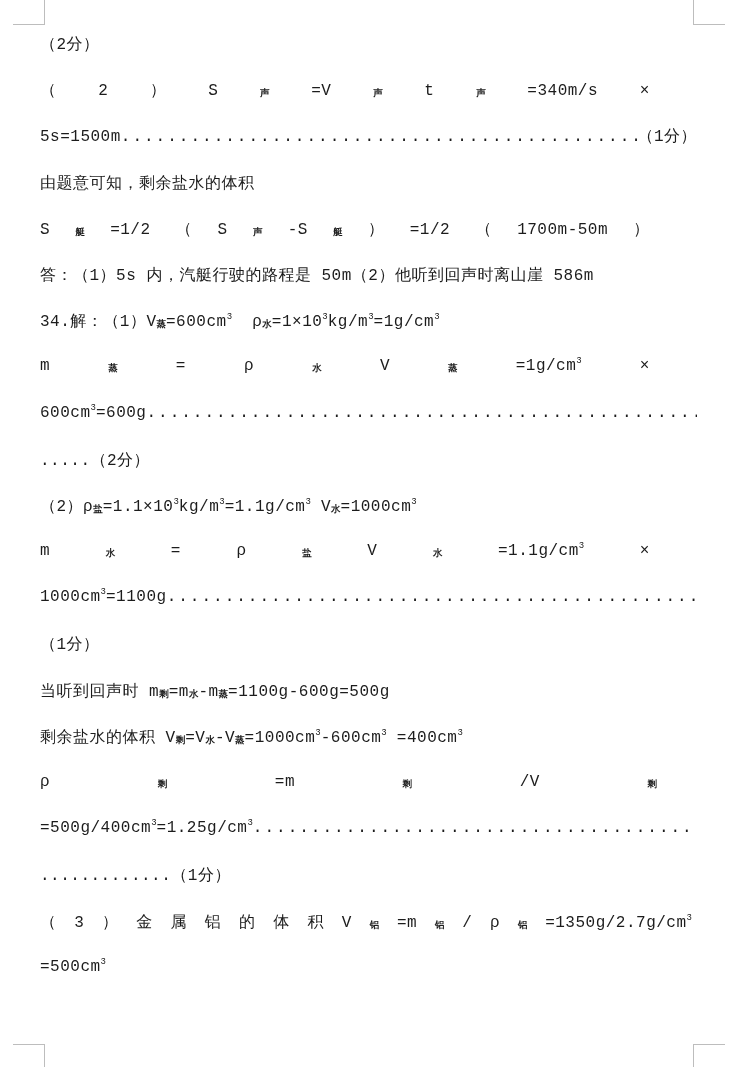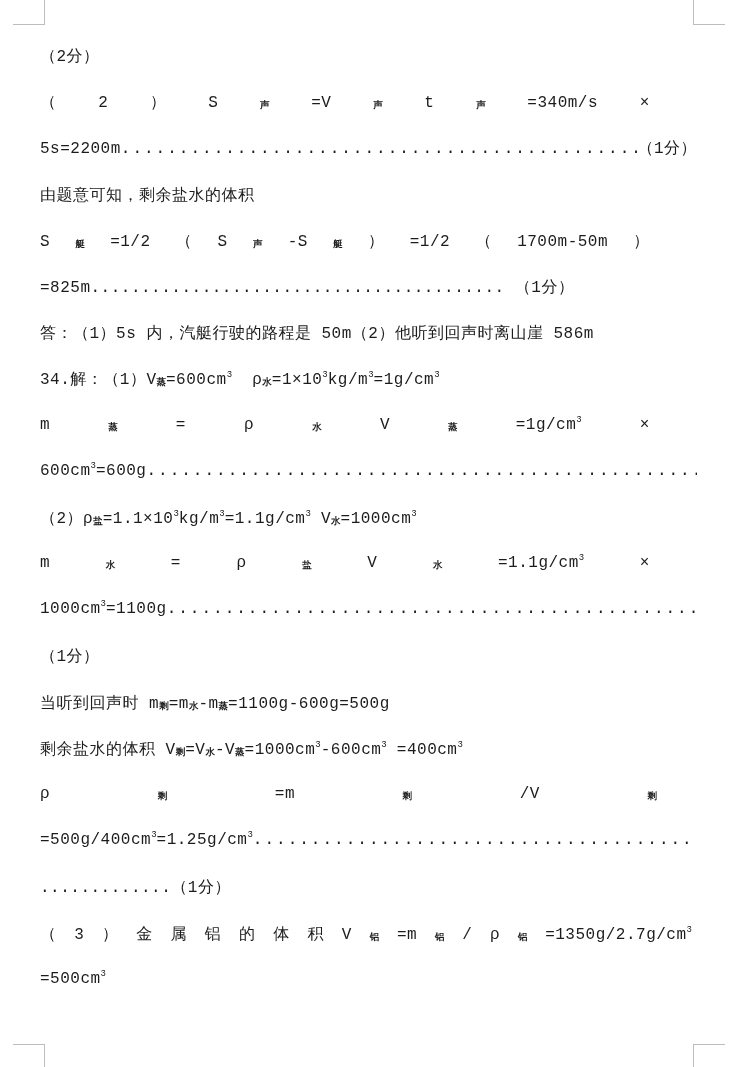--- a/index.html
+++ b/index.html
@@ -8,21 +8,21 @@
     font-family:"Liberation Mono","DejaVu Sans Mono",monospace;
     color:#1c1c1c;
   }
   .page{position:relative;width:737px;height:1067px;background:#ffffff;}
   
   .crop{position:absolute;width:31px;height:24px;}
   .crop.tl{left:13px;top:0;border-right:1px solid #bdbdbd;border-bottom:1px solid #bdbdbd;}
   .crop.tr{left:693px;top:0;border-left:1px solid #bdbdbd;border-bottom:1px solid #bdbdbd;}
   .crop.bl{left:13px;top:1044px;border-right:1px solid #bdbdbd;border-top:1px solid #bdbdbd;}
   .crop.br{left:693px;top:1044px;border-left:1px solid #bdbdbd;border-top:1px solid #bdbdbd;}
-  .content{position:absolute;left:40px;top:36px;width:657px;}
+  .content{position:absolute;left:40px;top:24px;width:657px;}
   .line{
     display:flex;align-items:baseline;white-space:pre;
     height:46.2px;box-sizing:border-box;padding-top:10px;
     font-size:16px;letter-spacing:0.5px;overflow:hidden;
   }
   .line.spread{justify-content:space-between;}
   .tok{display:inline;}
   .sub{font-size:9.5px;font-weight:bold;position:relative;top:1px;letter-spacing:0;}
   .sup{font-size:9px;position:relative;top:-7px;letter-spacing:0;}
   .fill{flex:1 1 0;overflow:hidden;letter-spacing:2px;}
@@ -31,28 +31,28 @@
 <body>
 
 <div class="page">
   <div class="crop tl"></div>
   <div class="crop tr"></div>
   <div class="crop bl"></div>
   <div class="crop br"></div>
   <div class="content" id="doc-lines">
       <div class="line"><span class="tok"><span>（2分）</span></span></div>
       <div class="line spread" style="width: 610px;"><span class="tok"><span>（</span></span><span class="tok"><span>2</span></span><span class="tok"><span>）</span></span><span class="tok"><span>S</span></span><span class="tok"><span class="sub">声</span></span><span class="tok"><span>=V</span></span><span class="tok"><span class="sub">声</span></span><span class="tok"><span>t</span></span><span class="tok"><span class="sub">声</span></span><span class="tok"><span>=340m/s</span></span><span class="tok"><span>×</span></span></div>
-      <div class="line"><span class="tok"><span>5s=2200m</span></span><span class="fill">..........................................................................................</span><span class="tok"><span>（1分）</span></span></div>
+      <div class="line"><span class="tok"><span>5s=1500m</span></span><span class="fill">..........................................................................................</span><span class="tok"><span>（1分）</span></span></div>
       <div class="line"><span class="tok"><span>由题意可知，剩余盐水的体积</span></span></div>
       <div class="line spread" style="width: 610px;"><span class="tok"><span>S</span></span><span class="tok"><span class="sub">艇</span></span><span class="tok"><span>=1/2</span></span><span class="tok"><span>（</span></span><span class="tok"><span>S</span></span><span class="tok"><span class="sub">声</span></span><span class="tok"><span>-S</span></span><span class="tok"><span class="sub">艇</span></span><span class="tok"><span>）</span></span><span class="tok"><span>=1/2</span></span><span class="tok"><span>（</span></span><span class="tok"><span>1700m-50m</span></span><span class="tok"><span>）</span></span></div>
-      <div class="line"><span class="tok"><span>=825m......................................... （1分）</span></span></div>
       <div class="line"><span class="tok"><span>答：（1）5s 内，汽艇行驶的路程是 50m（2）他听到回声时离山崖 586m</span></span></div>
       <div class="line"><span class="tok"><span>34.解：（1）V</span></span><span class="tok"><span class="sub">蒸</span></span><span class="tok"><span>=600cm</span><span class="sup">3</span></span><span class="tok"><span>  ρ</span><span class="sub">水</span></span><span class="tok"><span>=1×10</span><span class="sup">3</span></span><span class="tok"><span>kg/m</span><span class="sup">3</span></span><span class="tok"><span>=1g/cm</span><span class="sup">3</span></span></div>
       <div class="line spread" style="width: 610px;"><span class="tok"><span>m</span></span><span class="tok"><span class="sub">蒸</span></span><span class="tok"><span>=</span></span><span class="tok"><span>ρ</span></span><span class="tok"><span class="sub">水</span></span><span class="tok"><span>V</span></span><span class="tok"><span class="sub">蒸</span></span><span class="tok"><span>=1g/cm</span><span class="sup">3</span></span><span class="tok"><span>×</span></span></div>
       <div class="line"><span class="tok"><span>600cm</span><span class="sup">3</span></span><span class="tok"><span>=600g</span></span><span class="fill">..........................................................................................</span></div>
+      <div class="line"><span class="tok"><span>.....（2分）</span></span></div>
       <div class="line"><span class="tok"><span>（2）ρ</span></span><span class="tok"><span class="sub">盐</span></span><span class="tok"><span>=1.1×10</span><span class="sup">3</span></span><span class="tok"><span>kg/m</span><span class="sup">3</span></span><span class="tok"><span>=1.1g/cm</span><span class="sup">3</span></span><span class="tok"><span> V</span><span class="sub">水</span></span><span class="tok"><span>=1000cm</span><span class="sup">3</span></span></div>
       <div class="line spread" style="width: 610px;"><span class="tok"><span>m</span></span><span class="tok"><span class="sub">水</span></span><span class="tok"><span>=</span></span><span class="tok"><span>ρ</span></span><span class="tok"><span class="sub">盐</span></span><span class="tok"><span>V</span></span><span class="tok"><span class="sub">水</span></span><span class="tok"><span>=1.1g/cm</span><span class="sup">3</span></span><span class="tok"><span>×</span></span></div>
       <div class="line"><span class="tok"><span>1000cm</span><span class="sup">3</span></span><span class="tok"><span>=1100g</span></span><span class="fill">..........................................................................................</span></div>
       <div class="line"><span class="tok"><span>（1分）</span></span></div>
       <div class="line"><span class="tok"><span>当听到回声时 m</span></span><span class="tok"><span class="sub">剩</span></span><span class="tok"><span>=m</span><span class="sub">水</span></span><span class="tok"><span>-m</span><span class="sub">蒸</span></span><span class="tok"><span>=1100g-600g=500g</span></span></div>
       <div class="line"><span class="tok"><span>剩余盐水的体积 V</span></span><span class="tok"><span class="sub">剩</span></span><span class="tok"><span>=V</span><span class="sub">水</span></span><span class="tok"><span>-V</span><span class="sub">蒸</span></span><span class="tok"><span>=1000cm</span><span class="sup">3</span></span><span class="tok"><span>-600cm</span><span class="sup">3</span></span><span class="tok"><span> =400cm</span><span class="sup">3</span></span></div>
       <div class="line spread" style="width: 617px;"><span class="tok"><span>ρ</span></span><span class="tok"><span class="sub">剩</span></span><span class="tok"><span>=m</span></span><span class="tok"><span class="sub">剩</span></span><span class="tok"><span>/V</span></span><span class="tok"><span class="sub">剩</span></span></div>
       <div class="line"><span class="tok"><span>=500g/400cm</span><span class="sup">3</span></span><span class="tok"><span>=1.25g/cm</span><span class="sup">3</span></span><span class="fill">..........................................................................................</span></div>
       <div class="line"><span class="tok"><span>.............（1分）</span></span></div>
       <div class="line spread" style="width: 652px;"><span class="tok"><span>（</span></span><span class="tok"><span>3</span></span><span class="tok"><span>）</span></span><span class="tok"><span>金</span></span><span class="tok"><span>属</span></span><span class="tok"><span>铝</span></span><span class="tok"><span>的</span></span><span class="tok"><span>体</span></span><span class="tok"><span>积</span></span><span class="tok"><span>V</span></span><span class="tok"><span class="sub">铝</span></span><span class="tok"><span>=m</span></span><span class="tok"><span class="sub">铝</span></span><span class="tok"><span>/</span></span><span class="tok"><span>ρ</span></span><span class="tok"><span class="sub">铝</span></span><span class="tok"><span>=1350g/2.7g/cm</span><span class="sup">3</span></span></div>

